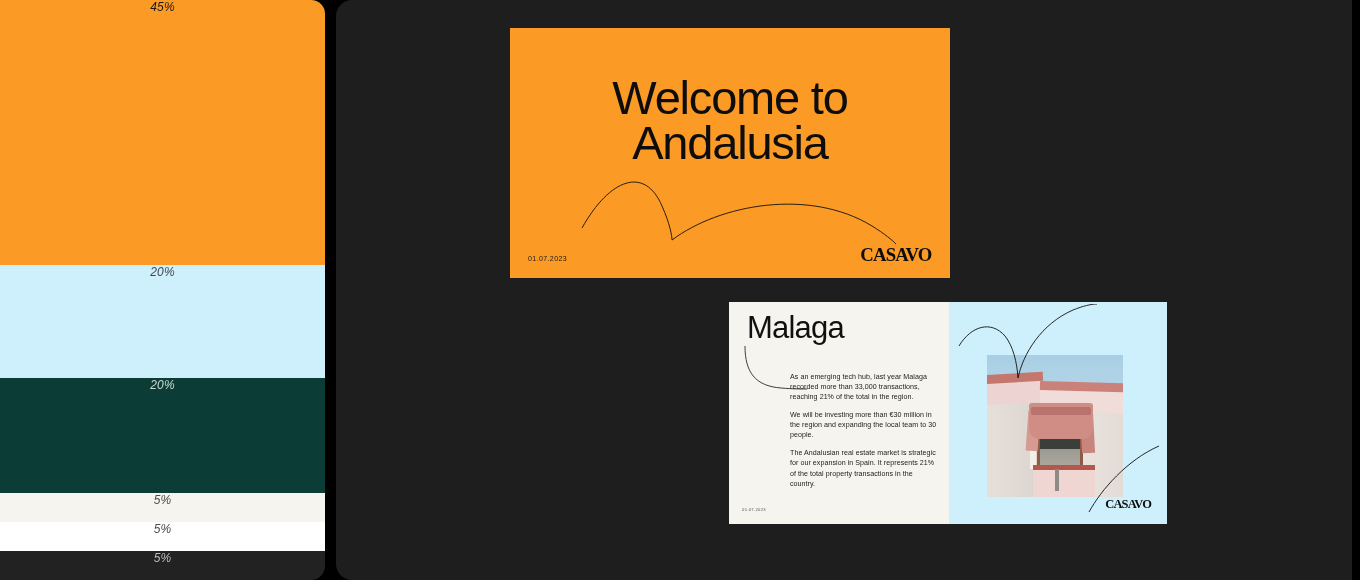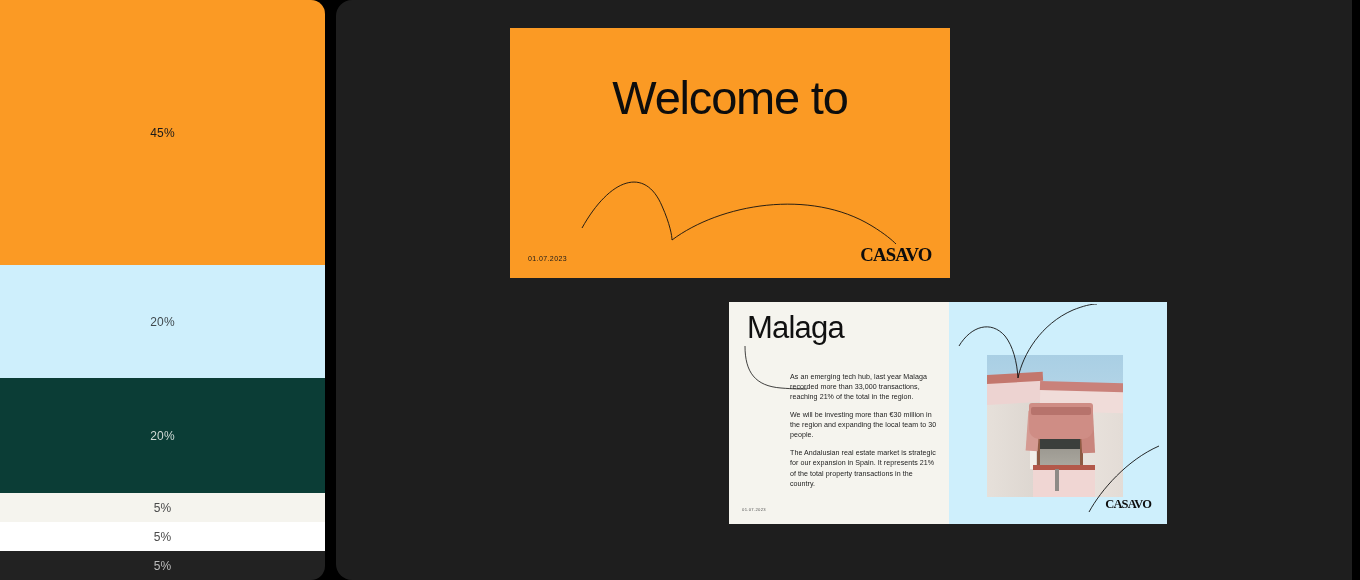--- a/index.html
+++ b/index.html
@@ -15,23 +15,24 @@
   .palette-panel {
     position: absolute; left: 0; top: 0;
     width: 325px; height: 580px;
     border-top-right-radius: 14px;
     border-bottom-right-radius: 14px;
     overflow: hidden;
     display: flex; flex-direction: column;
   }
   .band {
     width: 100%;
-    display: flex; align-items: center; justify-content: center;
+    display: flex; align-items: flex-start; justify-content: center;
     font-size: 12px; letter-spacing: .2px;
     flex: none;
+    font-style: italic;
   }
 
   
   .canvas {
     position: absolute; left: 336px; top: 0;
     width: 1016px; height: 580px;
     background: #1e1e1e;
     border-top-left-radius: 16px;
     border-bottom-left-radius: 16px;
     overflow: hidden;
@@ -229,20 +230,21 @@
 
     <div class="slide-title">
       <div class="title-art">
         <svg viewBox="0 0 440 250" preserveopt="none" xmlns="http://www.w3.org/2000/svg">
           <path d="M72 200 C 100 150, 135 138, 152 178 C 160 196, 162 208, 162 212" fill="none" stroke="#111" stroke-width="0.9"></path>
           <path d="M162 212 C 210 176, 300 160, 362 198 C 375 206, 382 212, 386 216" fill="none" stroke="#111" stroke-width="0.9"></path>
         </svg>
       </div>
       <h1>
         <span>Welcome to</span>
+        <span class="l2">Andalusia</span>
       </h1>
       <div class="slide-date">01.07.2023</div>
       <div class="logo logo-title">CASAVO</div>
     </div>
 
     <div class="slide-malaga">
 
       <div class="malaga-left">
         <h2>Malaga</h2>
         <svg class="hook" viewBox="0 0 70 48" xmlns="http://www.w3.org/2000/svg">

